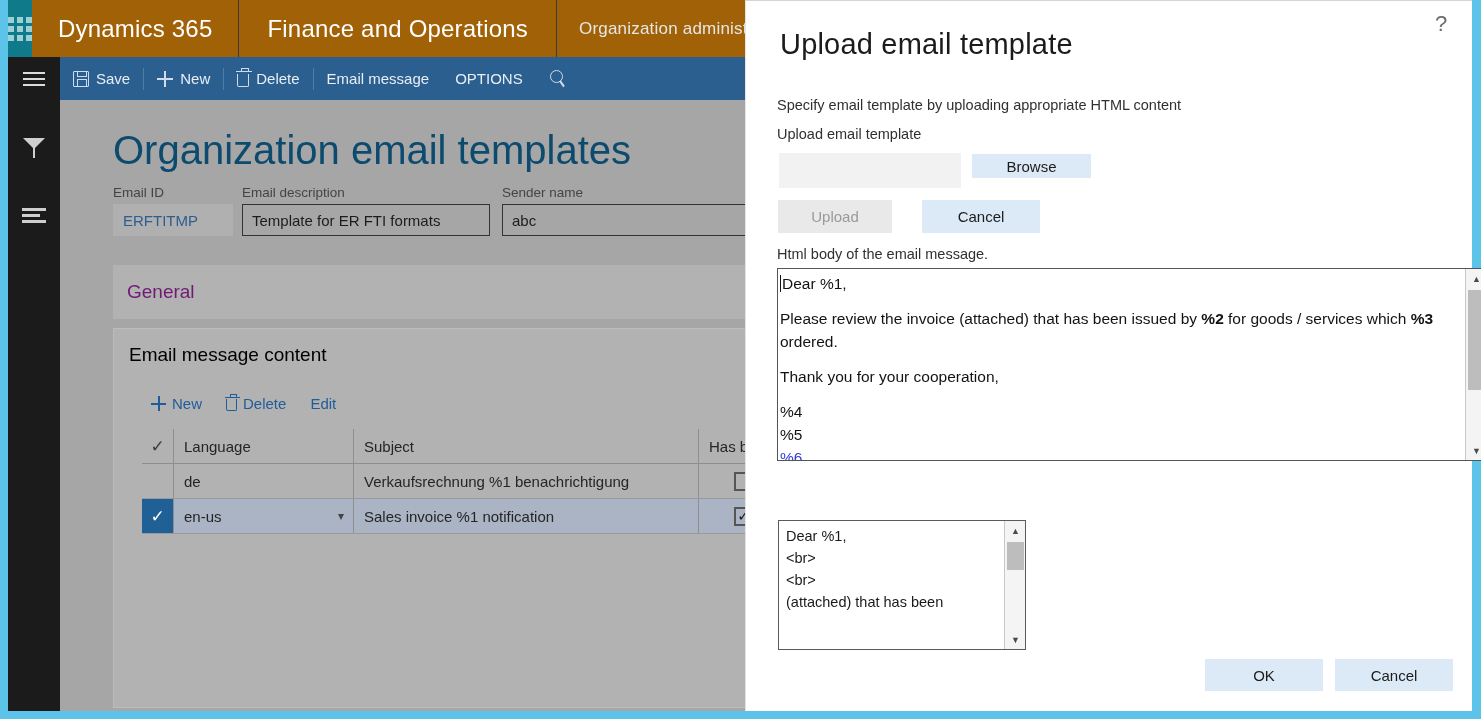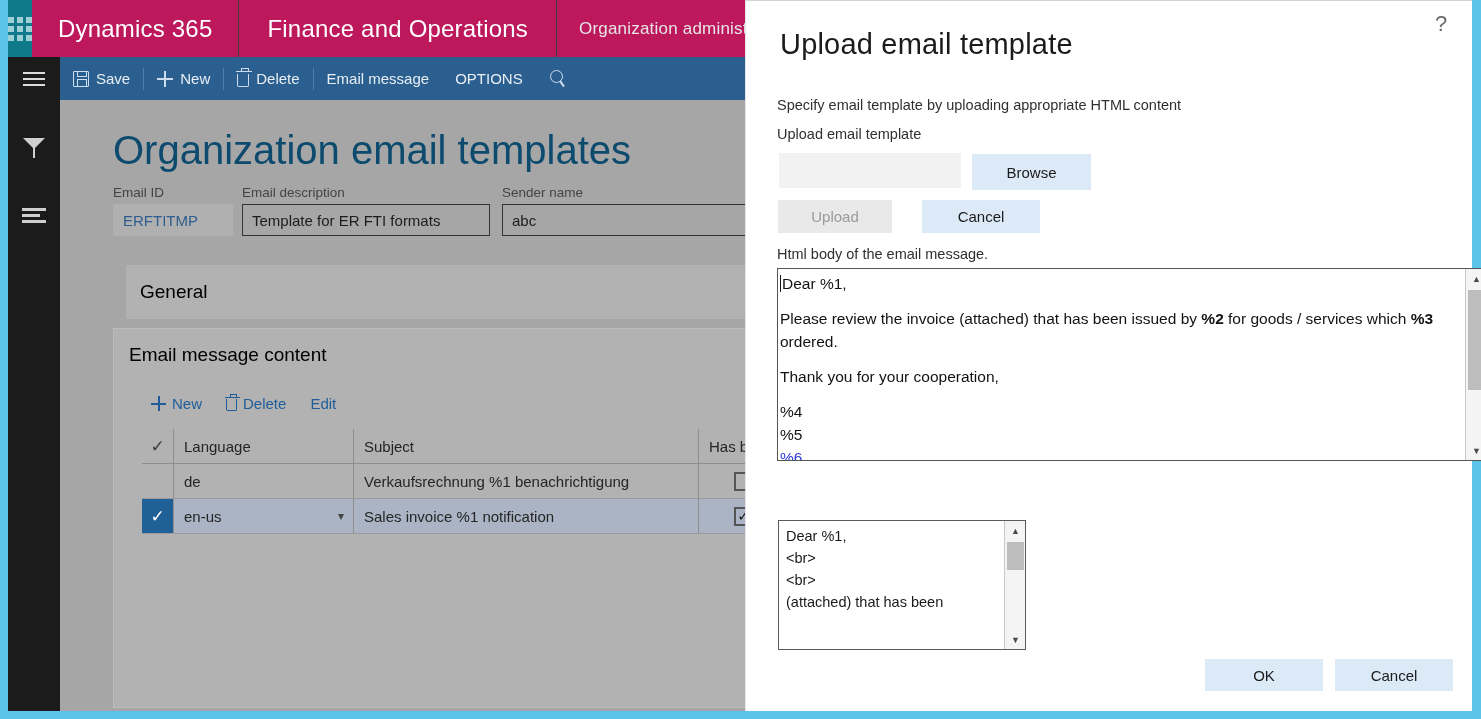--- a/index.html
+++ b/index.html
@@ -25,21 +25,21 @@
 
   
   .app {
     position:absolute; left:8px; top:0; width:737px; height:711px;
     background:#a6a6a6; overflow:hidden;
   }
 
   
   .topbar {
     position:absolute; left:0; top:0; width:737px; height:57px;
-    background:#be185d; display:flex; align-items:stretch;
+    background:#a16207; display:flex; align-items:stretch;
   }
   .waffle {
     width:52px; height:57px; background:#0f7b8a;
     display:flex; align-items:center; justify-content:center;
     cursor:pointer;
   }
   .waffle-grid { display:grid; grid-template-columns:repeat(3,6px); grid-template-rows:repeat(3,6px); gap:3px; }
   .waffle-grid i { display:block; width:6px; height:6px; background:#9fd0d6; }
   .brand {
     display:flex; align-items:center; padding:0 26px;
@@ -110,23 +110,23 @@
     height:32px; background:#b0b0b0; display:flex; align-items:center; padding-left:10px;
     font-size:15px; color:#2e5d8e;
   }
   .field-input {
     height:32px; background:#a6a6a6; border:1px solid #333; display:flex; align-items:center;
     padding-left:9px; font-size:15px; color:#1c1c1c;
   }
 
   
   .section-bar {
-    position:absolute; left:66px; top:165px; width:700px; height:54px;
+    position:absolute; left:53px; top:165px; width:700px; height:54px;
     background:#b2b2b2; display:flex; align-items:center; padding-left:14px;
-    font-size:19px; color:#000000; font-weight:300; cursor:pointer;
+    font-size:19px; color:#701a75; font-weight:300; cursor:pointer;
   }
 
   
   .card {
     position:absolute; left:53px; top:228px; width:700px; height:380px;
     background:#b2b2b2; border:1px solid #bcbcbc;
   }
   .card-title { position:absolute; left:15px; top:15px; font-size:19px; color:#000000; font-weight:300; }
   .grid-toolbar { position:absolute; left:28px; top:62px; display:flex; align-items:center; gap:6px; }
   .gt-item {
@@ -181,21 +181,21 @@
   .upl-input {
     position:absolute; left:33px; top:152px; width:182px; height:35px;
     background:#f2f2f2; border:1px solid #f2f2f2;
   }
   .btn {
     display:flex; align-items:center; justify-content:center;
     font-size:15px; color:#1b1b1b; cursor:pointer; border:none;
   }
   .btn-light { background:#dceaf7; }
   .btn-disabled { background:#e9e9e9; color:#9a9a9a; cursor:default; }
-  #btnBrowse { position:absolute; left:226px; top:153px; width:119px; height:36px; }
+  #btnBrowse { position:absolute; left:226px; top:153px; width:119px; height:24px; }
   #btnUpload { position:absolute; left:32px; top:199px; width:114px; height:33px; }
   #btnCancelUpload { position:absolute; left:176px; top:199px; width:118px; height:33px; }
 
   .html-lbl { position:absolute; left:31px; top:245px; font-size:14.5px; color:#303030; }
 
   .htmlbox {
     position:absolute; left:31px; top:267px; width:710px; height:193px;
     border:1px solid #555; background:#ffffff; overflow:hidden;
   }
   .htmlbox .txt {

